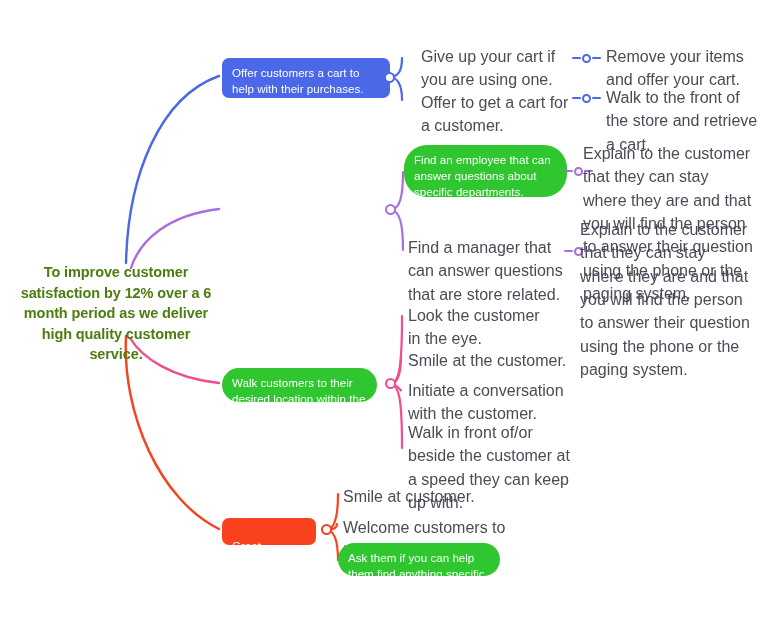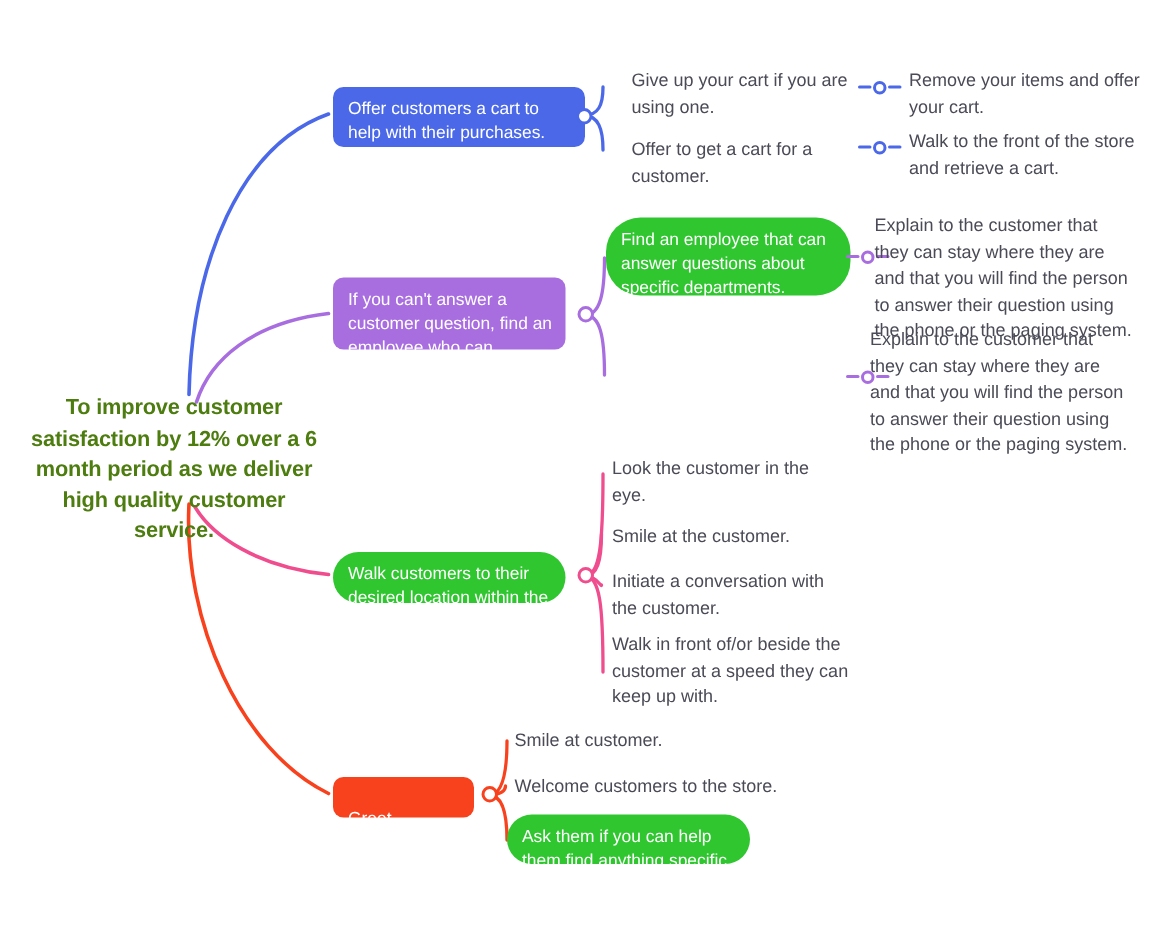--- a/index.html
+++ b/index.html
@@ -42,21 +42,21 @@
   .node.blue   {background:#4a68e8;}
   .node.purple {background:#a86ee0;}
   .node.green  {background:#2fc62f;border-radius:23px;}
   .node.red    {background:#f8411d;}
 
   
   .leaf{
     position:absolute;
     box-sizing:border-box;
     color:#4b4b57;
-    font-size:12px;
+    font-size:16px;
     line-height:1.46;
   }
 
   
   .dumb{
     position:absolute;
     display:flex;
     align-items:center;
     height:12px;
   }
@@ -132,31 +132,31 @@
   <div class="leaf" style="left:606px; top:45px; width:160px;">Remove your items and offer your cart.</div>
 
   <div class="leaf" style="left:421px; top:91px; width:152px;">Offer to get a cart for a customer.</div>
   <div class="dumb blue" style="left:572px; top:92px;">
     <span class="bar"></span>
     <span class="ring"></span>
     <span class="bar"></span>
   </div>
   <div class="leaf" style="left:606px; top:86px; width:160px;">Walk to the front of the store and retrieve a cart.</div>
 
-  <div class="node purple" style="left:222px; top:185px; width:155px; height:48px;">If you can't answer a customer question, find an employee who can.</div>
   <div class="hub purple" style="left:385px; top:204px;"></div>
 
   <div class="node green" style="left:404px; top:145px; width:163px; height:52px;">Find an employee that can answer questions about specific departments.</div>
   <div class="dumb purple" style="left:564px; top:165px;">
     <span class="bar"></span>
     <span class="ring"></span>
     <span class="bar"></span>
   </div>
   <div class="leaf" style="left:583px; top:142px; width:172px;">Explain to the customer that they can stay where they are and that you will find the person to answer their question using the phone or the paging system.</div>
 
+  <div class="leaf" style="left:408px; top:236px; width:158px;">Find a manager that can answer questions that are store related.</div>
   <div class="dumb purple" style="left:564px; top:245px;">
     <span class="bar"></span>
     <span class="ring"></span>
     <span class="bar"></span>
   </div>
   <div class="leaf" style="left:580px; top:218px; width:172px;">Explain to the customer that they can stay where they are and that you will find the person to answer their question using the phone or the paging system.</div>
 
   <div class="node green" style="left:222px; top:368px; width:155px; height:34px;">Walk customers to their desired location within the store.</div>
   <div class="hub pink" style="left:385px; top:378px;"></div>
 

